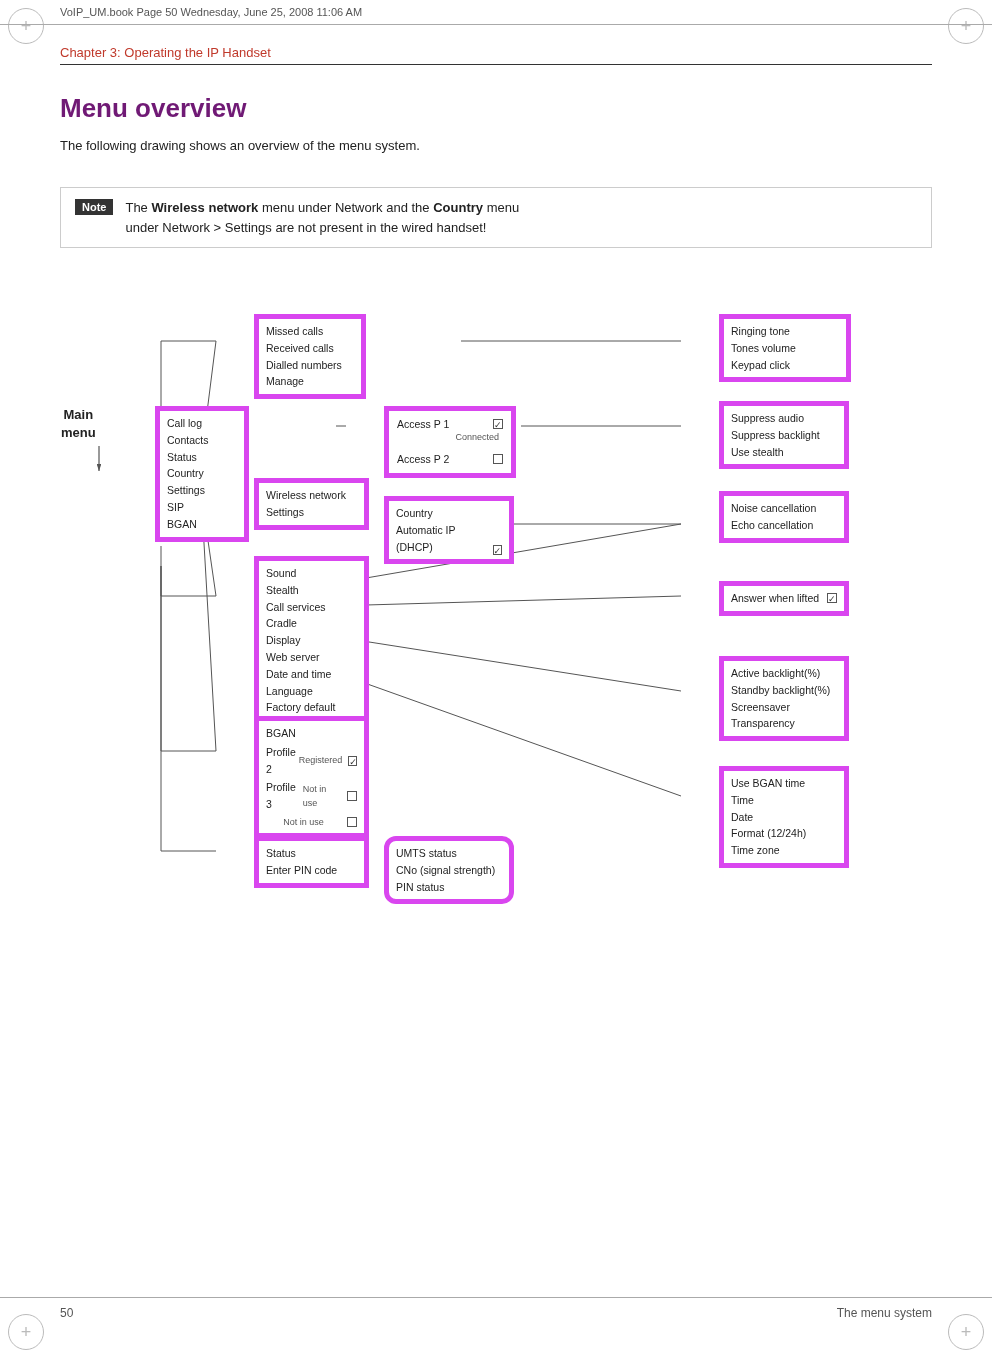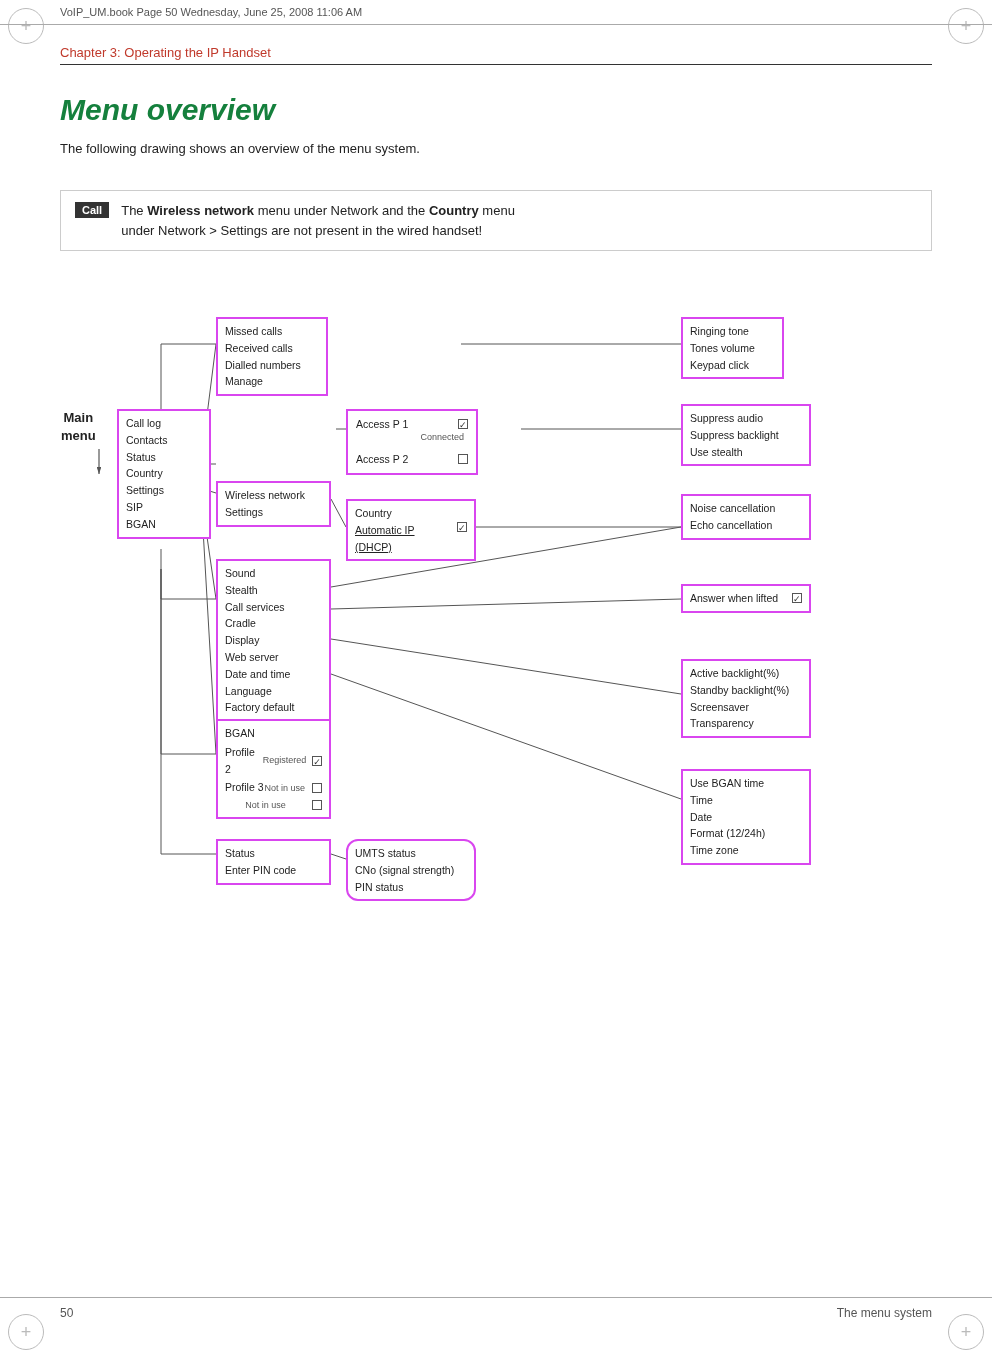--- a/index.html
+++ b/index.html
@@ -34,25 +34,24 @@
       border-bottom: 1px solid #333;
       padding-bottom: 4px;
       margin-bottom: 28px;
       font-size: 13px;
       color: #c0392b;
       font-weight: normal;
     }
 
     
     .section-title {
-      font-size: 30px;
+      font-size: 26px;
       font-weight: bold;
-      color: #15803d;
+      color: #701a75;
       margin-bottom: 14px;
-      font-style: italic;
     }
 
     .intro-text {
       font-size: 13px;
       margin-bottom: 34px;
     }
 
     
     .note-box {
       display: flex;
@@ -93,25 +92,26 @@
       top: 130px;
       font-weight: bold;
       font-size: 13px;
       line-height: 1.4;
       text-align: center;
     }
 
     
     .menu-box {
       position: absolute;
-      border: 2px solid #d946ef;
+      border: 5px solid #d946ef;
       background: #fff;
       font-size: 10.5px;
       line-height: 1.6;
       padding: 4px 7px;
+      margin-left: 38px;
     }
 
     
     .box-main-items {
       left: 56px;
       top: 130px;
       width: 94px;
     }
 
     
@@ -173,21 +173,21 @@
       left: 285px;
       top: 560px;
       width: 130px;
       border-radius: 12px;
     }
 
     
     .box-ringing {
       left: 620px;
       top: 38px;
-      width: 103px;
+      width: 132px;
     }
 
     
     .box-suppress {
       left: 620px;
       top: 125px;
       width: 130px;
     }
 
     
@@ -316,21 +316,21 @@
 
   <div class="chapter-heading">
     <span>Chapter 3:  Operating the IP Handset</span>
   </div>
 
   <div class="section-title">Menu overview</div>
 
   <div class="intro-text">The following drawing shows an overview of the menu system.</div>
 
   <div class="note-box">
-    <div class="note-badge">Call</div>
+    <div class="note-badge">Note</div>
     <div class="note-text">
       The <strong>Wireless network</strong> menu under Network and the <strong>Country</strong> menu<br>under Network &gt; Settings are not present in the wired handset!
     </div>
   </div>
 
   <div class="diagram-area">
 
     <svg class="lines-svg">
 
       <defs>
@@ -454,21 +454,21 @@
         <span class="connected-label">Connected</span>
       </div>
       <div style="display:flex; align-items:center; justify-content:space-between; margin-top: 18px;">
         <span>Access P 2</span>
         <span class="cb-inline"></span>
       </div>
     </div>
 
     <div class="menu-box box-country">
       <div>Country</div>
-      <div style="display:flex; align-items:flex-start; justify-content:space-between;text-decoration:underline;">
+      <div style="display:flex; align-items:flex-end; justify-content:space-between;">
         <span>Automatic IP (DHCP)</span>
         <span class="cb-inline cb-checked"></span>
       </div>
     </div>
 
     <div class="menu-box box-umts">
       <div>UMTS status</div>
       <div>CNo (signal strength)</div>
       <div>PIN status</div>
     </div>

